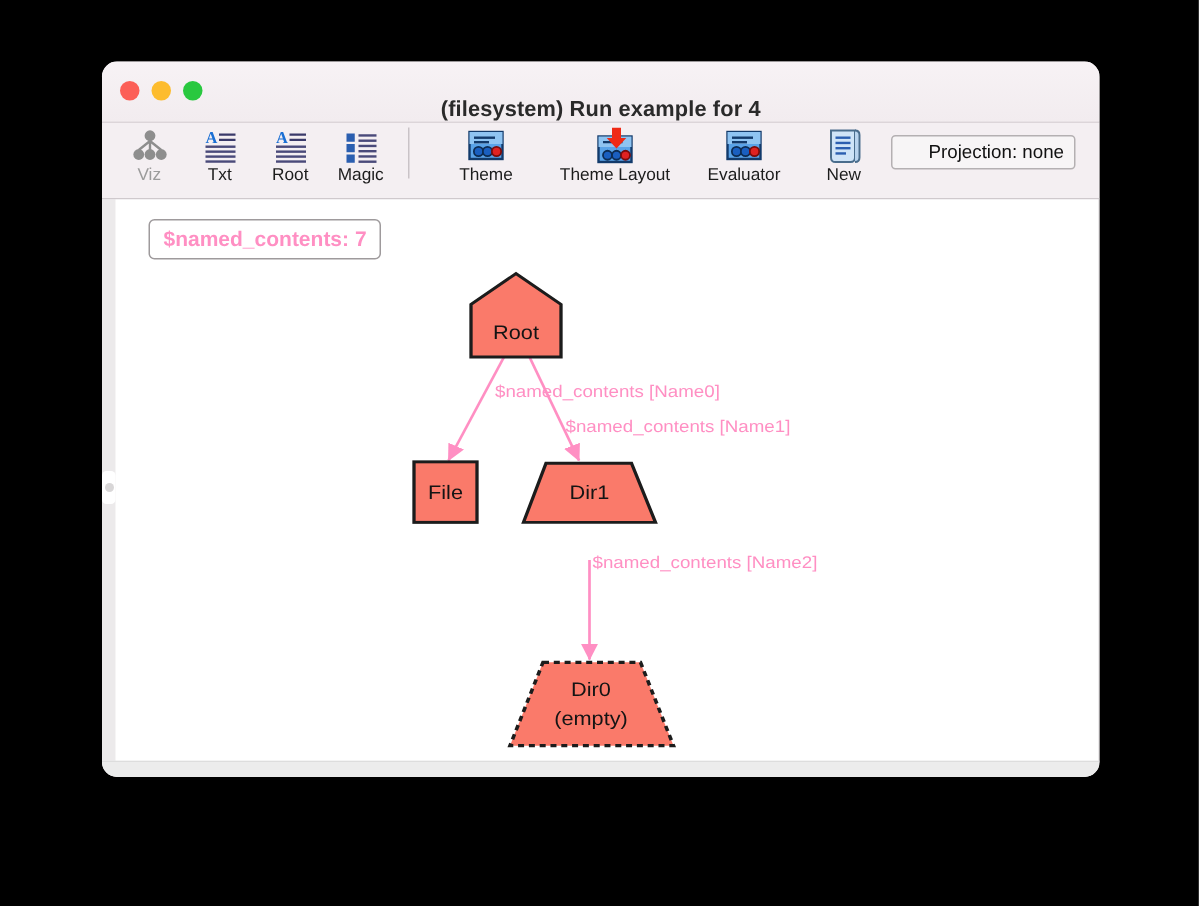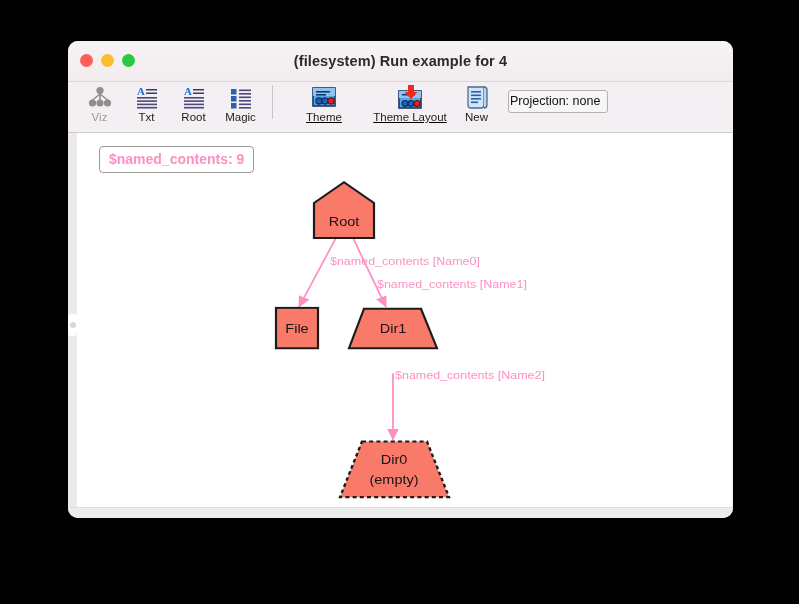--- a/index.html
+++ b/index.html
@@ -35,21 +35,21 @@
   }
 
   
   #titlebar {
     position: relative;
     height: 40px;
     flex: 0 0 40px;
     background: linear-gradient(to bottom, #f7f2f5 0%, #f2ecef 100%);
     border-bottom: 1px solid #dcd5d9;
     display: flex;
-    align-items: center;
+    align-items: flex-end;
   }
   .traffic {
     position: absolute;
     left: 12px;
     top: 13px;
     display: flex;
     gap: 8px;
   }
   .light {
     width: 13px; height: 13px;
@@ -81,21 +81,21 @@
   }
   .tb-item {
     width: 47px;
     display: flex;
     flex-direction: column;
     align-items: center;
     justify-content: flex-start;
     padding-top: 3px;
     cursor: default;
   }
-  .tb-item.wide { width: 86px; text-decoration: underline; }
+  .tb-item.wide { width: 86px; }
   .tb-icon {
     height: 25px;
     display: flex;
     align-items: center;
     justify-content: center;
   }
   .tb-label {
     font-size: 11.5px;
     color: #1c1c1c;
     margin-top: 1px;
@@ -108,21 +108,21 @@
     height: 34px;
     background: #c9c3c7;
     margin: 3px 8px 0 8px;
   }
   #projection-btn {
     margin-left: 8px;
     margin-top: 8px;
     background: #f7f5f6;
     border: 1px solid #b4b0b2;
     border-radius: 3px;
-    padding: 3px 7px 4px 1px;
+    padding: 3px 7px 4px 24px;
     font-size: 12.5px;
     color: #111;
     white-space: nowrap;
     cursor: default;
   }
 
   
   #body-area {
     flex: 1 1 auto;
     display: flex;
@@ -318,20 +318,34 @@
             <rect x="7" y="9" width="13" height="1.5" fill="#123a6b"></rect>
             <circle cx="10" cy="18.5" r="3" fill="#1a5fc0" stroke="#0d2d55" stroke-width="1.2"></circle>
             <circle cx="16" cy="18.5" r="3" fill="#1a5fc0" stroke="#0d2d55" stroke-width="1.2"></circle>
             <circle cx="22" cy="18.5" r="3" fill="#e02222" stroke="#7a0d0d" stroke-width="1.2"></circle>
             <path d="M13 0 L19 0 L19 7 L22.5 7 L16 14 L9.5 7 L13 7 Z" fill="#ef2a16"></path>
           </svg>
         </div>
         <div class="tb-label">Theme Layout</div>
       </div>
 
+      <div class="tb-item wide">
+        <div class="tb-icon">
+          <svg width="28" height="25" viewBox="0 0 28 25">
+            <rect x="3" y="3" width="22" height="18" fill="#5aa3e8" stroke="#123a6b" stroke-width="1.6"></rect>
+            <rect x="3" y="3" width="22" height="8" fill="#8fc4f2"></rect>
+            <rect x="6" y="6" width="14" height="1.6" fill="#123a6b"></rect>
+            <rect x="6" y="9" width="10" height="1.6" fill="#123a6b"></rect>
+            <circle cx="9" cy="16" r="3.1" fill="#1a5fc0" stroke="#0d2d55" stroke-width="1.2"></circle>
+            <circle cx="15" cy="16" r="3.1" fill="#1a5fc0" stroke="#0d2d55" stroke-width="1.2"></circle>
+            <circle cx="21" cy="16" r="3.1" fill="#e02222" stroke="#7a0d0d" stroke-width="1.2"></circle>
+          </svg>
+        </div>
+        <div class="tb-label">Evaluator</div>
+      </div>
 
       <div class="tb-item">
         <div class="tb-icon">
           <svg width="24" height="25" viewBox="0 0 24 25">
             <path d="M5 2 L19 2 L19 20 Q19 23 16 23 L6 23 Q3 23 3 20 L3 2 Z" fill="#cfe4f7" stroke="#4a6d8c" stroke-width="1.3"></path>
             <path d="M19 2 Q22 2 22 5 L22 20 Q22 23 19 23" fill="#b9d4ee" stroke="#4a6d8c" stroke-width="1.3"></path>
             <rect x="6" y="6" width="10" height="1.6" fill="#2b5fb0"></rect>
             <rect x="6" y="9.5" width="10" height="1.6" fill="#2b5fb0"></rect>
             <rect x="6" y="13" width="10" height="1.6" fill="#2b5fb0"></rect>
             <rect x="6" y="16.5" width="7" height="1.6" fill="#2b5fb0"></rect>
@@ -346,21 +360,21 @@
     <div id="body-area">
 
       <div id="left-rail">
         <div id="rail-handle">
           <div class="dot"></div>
         </div>
       </div>
 
       <div id="canvas">
 
-        <div id="legend-badge">$named_contents: 9</div>
+        <div id="legend-badge">$named_contents: 7</div>
 
         <svg id="graph" viewBox="0 0 655 417" preserveAspectRatio="none">
           <defs>
             <marker id="pinkArrow" markerWidth="9" markerHeight="9" refX="6.6" refY="3.2" orient="auto" markerUnits="strokeWidth">
               <path d="M0,0 L7,3.2 L0,6.4 z" fill="#ff8fc3"></path>
             </marker>
           </defs>
 
           <g>
 

